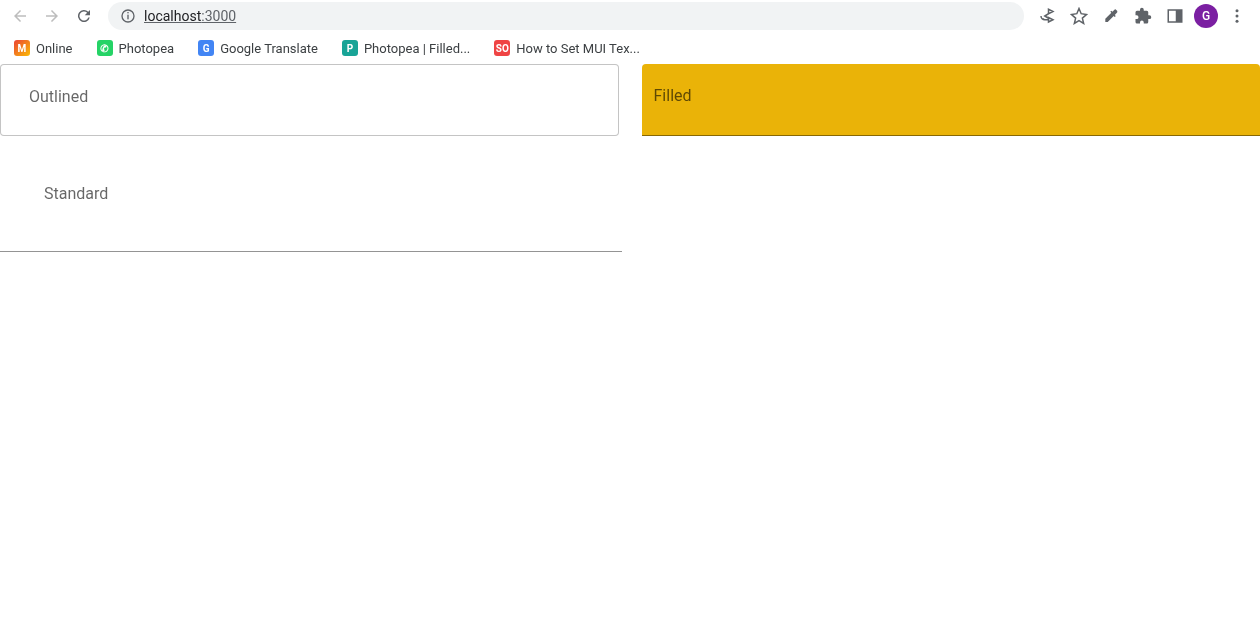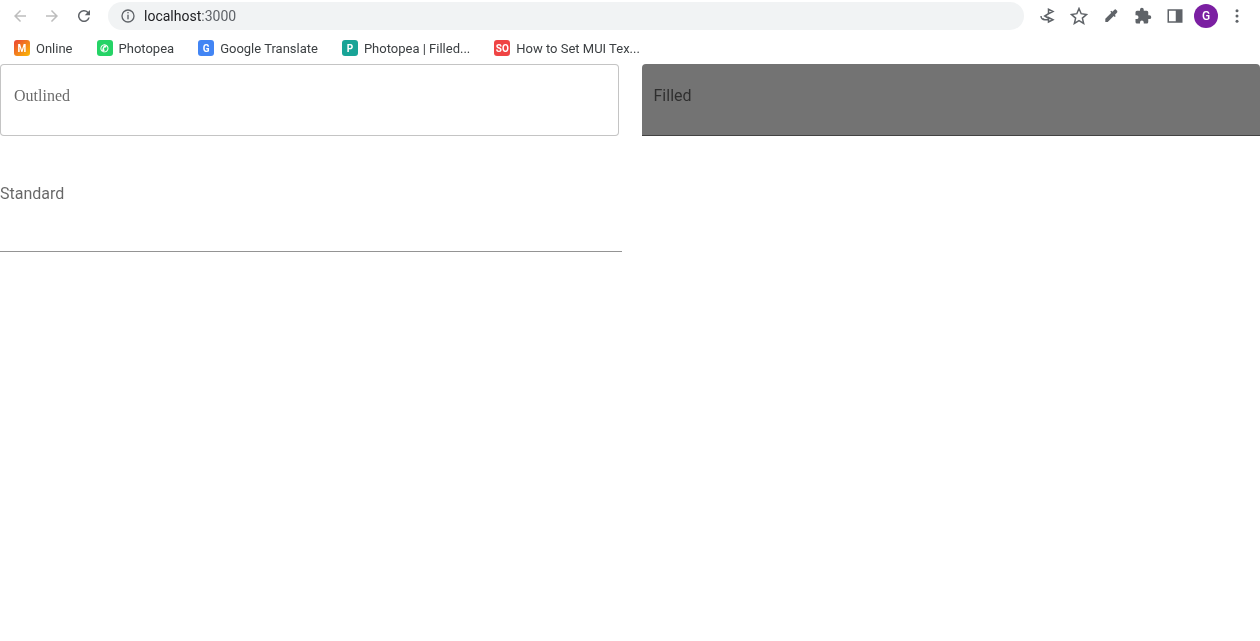--- a/index.html
+++ b/index.html
@@ -35,20 +35,21 @@
       height: 28px;
       background: #f1f3f4;
       border-radius: 14px;
       display: flex;
       align-items: center;
       padding: 4px 12px;
       gap: 8px;
       color: #5f6368;
       font-size: 14px;
       margin: 0 6px;
+      text-decoration: underline;
     }
     .url-bar .info-icon { width: 16px; height: 16px; display:flex; align-items:center; justify-content:center;}
     .url-text { color: #202124; }
     .url-text .host { color: #202124; }
     .url-text .port { color: #5f6368; }
     .toolbar-right {
       display: flex;
       align-items: center;
       gap: 6px;
       padding-right: 4px;
@@ -111,50 +112,50 @@
       font-size: 16px;
       pointer-events:none;
     }
     
     .tf-outlined {
       border: 1px solid rgba(0,0,0,0.23);
       border-radius: 4px;
       background:#fff;
     }
     .tf-outlined .tf-label {
-      top: 22px; left: 13px; font-family: Liberation Serif, serif;
+      top: 22px; left: 28px;
     }
     .tf-outlined input {
       width:100%; height:100%; border:none; outline:none;
       background:transparent; padding: 24px 12px 8px 12px;
       font-size:16px;
     }
     
     .tf-filled {
-      background: #737373;
+      background: #eab308;
       border-top-left-radius:4px; border-top-right-radius:4px;
       border-bottom: 1px solid rgba(0,0,0,0.42);
       margin-left: 7px;
     }
     .tf-filled .tf-label {
       top: 22px; left: 12px;
     }
     .tf-filled input {
       width:100%; height:100%; border:none; outline:none;
       background:transparent; padding: 24px 12px 8px 12px;
       font-size:16px;
     }
     
     .tf-standard {
       border-bottom: 1px solid rgba(0,0,0,0.42);
       height: 80px;
       margin-top: 20px;
     }
     .tf-standard .tf-label {
-      top: 12px; left: 0;
+      top: 12px; left: 0; padding-left: 44px;
     }
     .tf-standard input {
       width:100%; height:100%; border:none; outline:none;
       background:transparent; padding: 28px 0 4px 0;
       font-size:16px;
     }
   </style>
 </head>
 <body>
 

